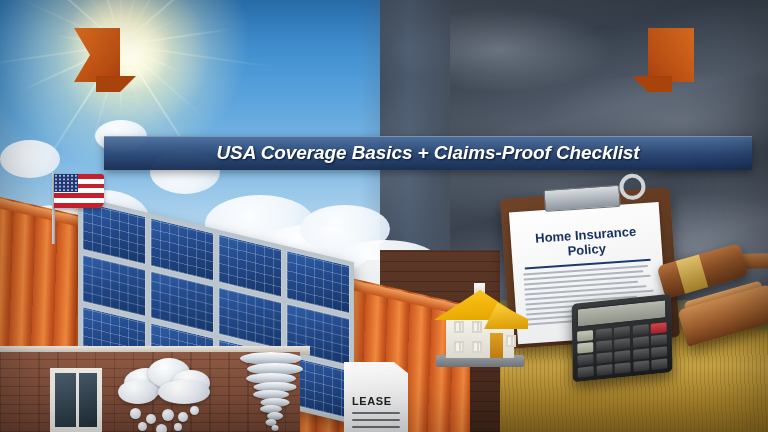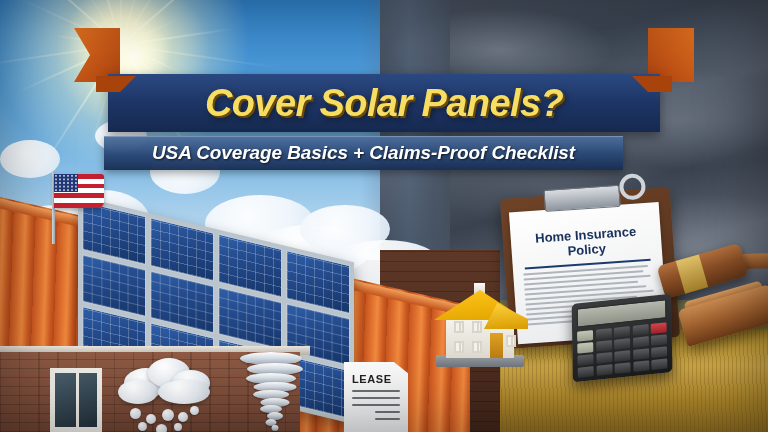--- a/index.html
+++ b/index.html
@@ -157,21 +157,21 @@
   .flap-r{ position:absolute; left:632px; top:76px; width:40px; height:16px; background:#a8430c; clip-path:polygon(0 0,100% 0,100% 100%, 40% 100%); z-index:4;}
 
   .banner-navy{
     position:absolute; left:108px; top:74px; width:552px; height:58px;
     background:linear-gradient(180deg,#2b4a82 0%, #1d3566 50%, #16294f 100%);
     display:flex; align-items:center; justify-content:center;
     box-shadow:0 4px 10px rgba(0,0,0,0.40);
     z-index:3;
   }
   .banner-sub{
-    position:absolute; left:104px; top:136px; width:519px; height:34px;
+    position:absolute; left:104px; top:136px; width:648px; height:34px;
     background:linear-gradient(180deg, rgba(78,112,158,0.95) 0%, rgba(40,70,116,0.96) 55%, rgba(24,46,84,0.97) 100%);
     display:flex; align-items:center; justify-content:center;
     box-shadow:0 3px 8px rgba(0,0,0,0.35), inset 0 1px 0 rgba(255,255,255,0.25);
     z-index:3;
   }
   .t-line1{
     font-family:"Liberation Sans", sans-serif;
     font-weight:bold; font-style:italic; font-size:35px; letter-spacing:-0.6px;
     color:#fdfbf4;
     text-shadow: 2px 2px 0 #7b3308, 3px 3px 5px rgba(0,0,0,0.45);
@@ -227,21 +227,21 @@
 
   
   .lease{
     position:absolute; left:344px; top:362px; width:64px; height:70px;
     background:linear-gradient(170deg,#fbfbfb,#e4e5e7);
     box-shadow:0 3px 9px rgba(0,0,0,0.5);
     z-index:7;
     clip-path:polygon(0 0, 78% 0, 100% 16%, 100% 100%, 0 100%);
     padding:11px 8px 0 8px;
   }
-  .lease-t{ font-size:11px; font-weight:bold; color:#222; letter-spacing:0.6px; font-family:"Liberation Sans", sans-serif; }
+  .lease-t{ font-size:11px; font-weight:bold; color:#222; letter-spacing:0.6px; font-family:"Liberation Sans", sans-serif;margin-top:22px; }
   .lease-lines i{ display:block; height:2px; background:#6b6f74; margin-top:5px; border-radius:1px; }
   .lease-lines i.short{ width:52%; margin-left:auto; }
 
   
   .hmodel{ position:absolute; left:432px; top:281px; width:96px; height:86px; z-index:7; }
   .hm-base{ position:absolute; left:4px; bottom:0; width:88px; height:12px; background:linear-gradient(180deg,#9aa0a6,#6e747a); border-radius:2px;}
   .hm-body{ position:absolute; left:14px; bottom:9px; width:68px; height:42px; background:linear-gradient(180deg,#f7f5ef,#ddd9cf);}
   .hm-roof{ position:absolute; left:2px; bottom:47px; width:92px; height:30px;
     background:linear-gradient(175deg,#ffc61a,#e2a400);
     clip-path:polygon(50% 0, 100% 100%, 0 100%); }
@@ -485,23 +485,20 @@
       <div class="tw" style="top: 60px; width: 16px; height: 8px; margin-left: 2px;"></div>
       <div class="tw" style="top: 67px; width: 11px; height: 7px; margin-left: -2px;"></div>
       <div class="tw" style="top: 73px; width: 7px; height: 6px; margin-left: 2px;"></div>
     </div>
 
   <div class="tail-fold-l"></div>
   <div class="tail-fold-r"></div>
   <div class="flap-l"></div>
   <div class="flap-r"></div>
 
-  <div class="banner-navy">
-    <span class="t-line2">Cover Solar Panels?</span>
-  </div>
 
 
   <div class="banner-sub">
     <span class="t-sub">USA Coverage Basics + Claims-Proof Checklist</span>
   </div>
 
   <div class="vignette"></div>
 </div>
 
 </body></html>

